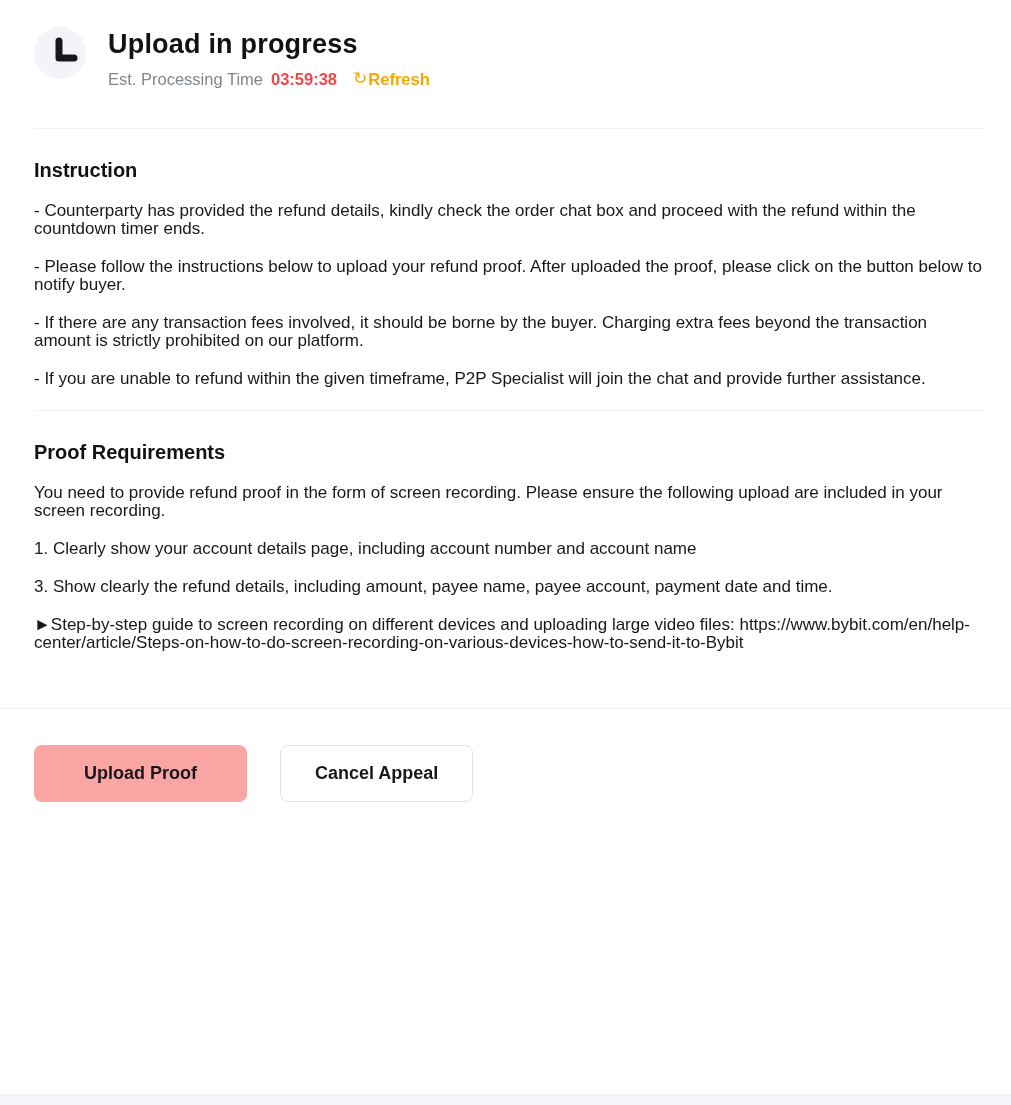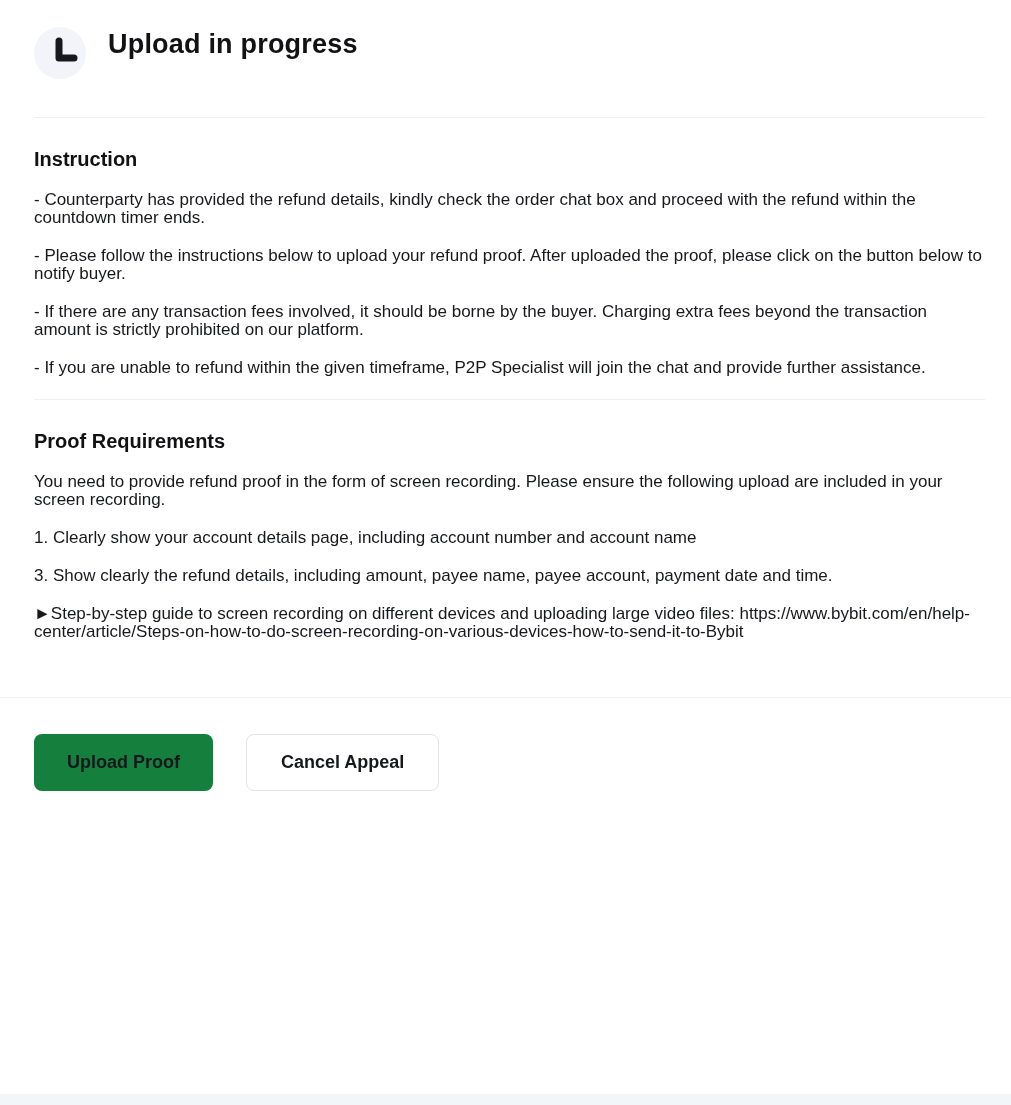--- a/index.html
+++ b/index.html
@@ -97,23 +97,23 @@
   .btn {
     font-family: "Liberation Sans", sans-serif;
     font-size: 18px;
     font-weight: 700;
     height: 57px;
     border-radius: 8px;
     cursor: pointer;
     color: #17181c;
   }
   .btn-primary {
-    background: #15803d;
+    background: #fca5a5;
     border: none;
-    padding: 0 33px;
+    padding: 0 50px;
   }
   .btn-secondary {
     background: #ffffff;
     border: 1px solid #e4e4e8;
     padding: 0 34px;
   }
   .bottom-bar {
     position: absolute;
     left: 0;
     right: 0;
@@ -129,20 +129,28 @@
 
   <div class="header">
     <div class="clock-badge">
       <svg width="52" height="52" viewBox="0 0 52 52" aria-hidden="true">
         <circle cx="26" cy="26" r="26" fill="#f2f4f9"></circle>
         <path d="M25 14 V31 H40" fill="none" stroke="#17181c" stroke-width="7" stroke-linecap="round" stroke-linejoin="round"></path>
       </svg>
     </div>
     <div class="header-text">
       <div class="title">Upload in progress</div>
+      <div class="subtitle">
+        <span class="muted">Est. Processing Time</span>
+        <span class="timer">03:59:38</span>
+        <span class="refresh">
+          <span class="refresh-glyph">↻</span>
+          <span>Refresh</span>
+        </span>
+      </div>
     </div>
   </div>
 
   <hr class="divider">
 
   <div class="section">
     <h2 class="section-heading">Instruction</h2>
     <p class="body-text">- Counterparty has provided the refund details, kindly check the order chat box and proceed with the refund within the countdown timer ends.</p>
     <p class="body-text">- Please follow the instructions below to upload your refund proof. After uploaded the proof, please click on the button below to notify buyer.</p>
     <p class="body-text">- If there are any transaction fees involved, it should be borne by the buyer. Charging extra fees beyond the transaction amount is strictly prohibited on our platform.</p>

